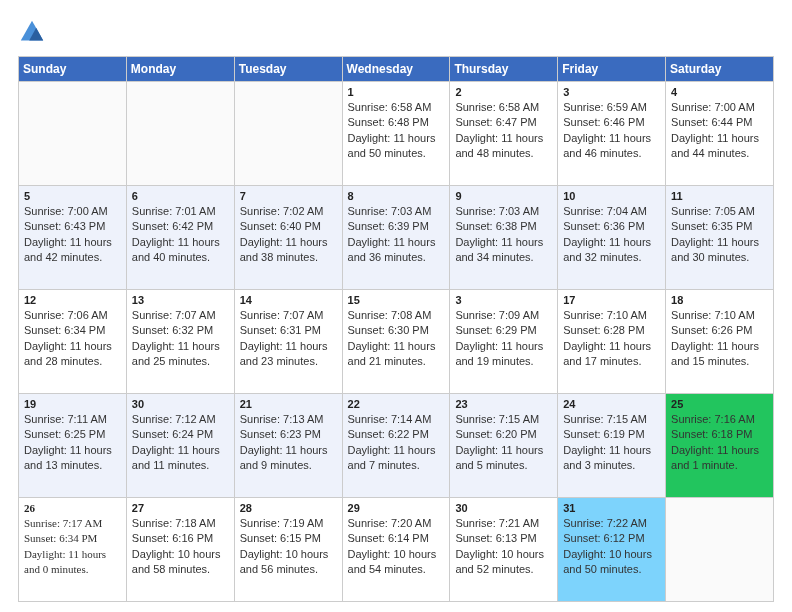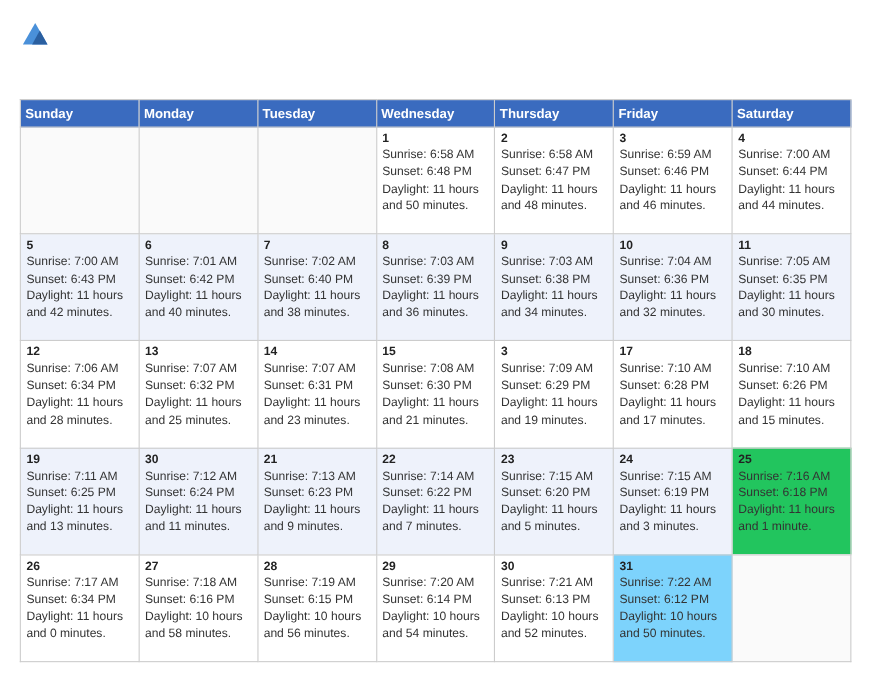--- a/index.html
+++ b/index.html
@@ -9,21 +9,20 @@
       font-family: Arial, sans-serif;
       background: #fff;
       overflow: hidden;
     }
     .page {
       width: 792px;
       height: 612px;
       padding: 18px 18px 10px 18px;
       display: flex;
       flex-direction: column;
-      gap: 34px;
     }
     .header {
       display: flex;
       justify-content: space-between;
       align-items: flex-start;
       margin-bottom: 10px;
     }
     .logo {
       display: flex;
       align-items: center;
@@ -318,21 +317,21 @@
           </td>
           <td style="background: #22c55e;">
             <span class="day-num">25</span>
             <div class="day-info" style="white-space: pre-line;">Sunrise: 7:16 AM
 Sunset: 6:18 PM
 Daylight: 11 hours
 and 1 minute.</div>
           </td>
         </tr>
         <tr>
-          <td style="background: rgb(255, 255, 255);">
+          <td style="background: rgb(255, 255, 255); font-family: Liberation Serif, serif;">
             <span class="day-num">26</span>
             <div class="day-info" style="white-space: pre-line;">Sunrise: 7:17 AM
 Sunset: 6:34 PM
 Daylight: 11 hours
 and 0 minutes.</div>
           </td>
           <td style="background: rgb(255, 255, 255);">
             <span class="day-num">27</span>
             <div class="day-info" style="white-space: pre-line;">Sunrise: 7:18 AM
 Sunset: 6:16 PM

